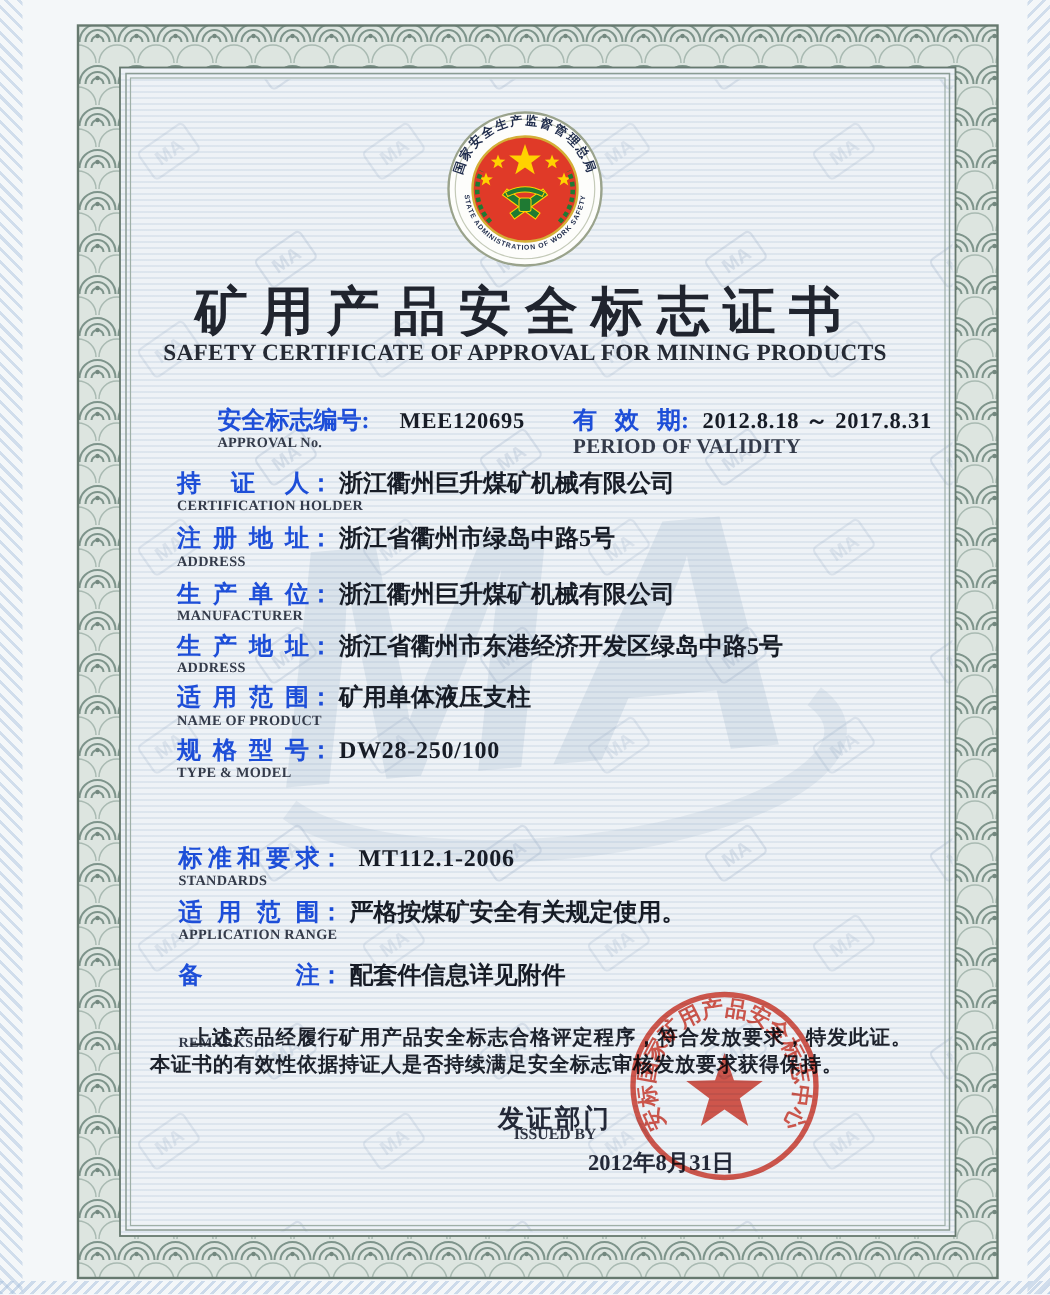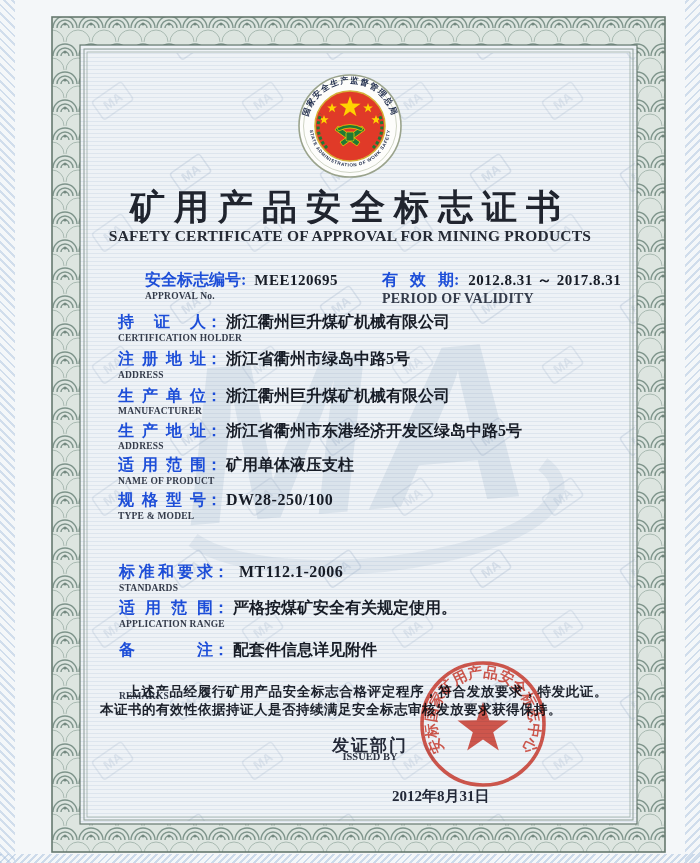--- a/index.html
+++ b/index.html
@@ -35,21 +35,21 @@
   .sub{font-size:9.5px; font-weight:bold; color:#343b4a; letter-spacing:.2px;}
   .val{font-size:16px; font-weight:bold; color:#171c26;}
   .num{font-size:15px; font-weight:bold; color:#171c26; letter-spacing:.5px;}
   .statement{left:100px; top:683px; width:508px; white-space:normal;
     font-size:13.5px; font-weight:bold; line-height:18px; text-indent:2em;
     letter-spacing:.5px; text-align:justify; color:#1d222c;}
   .issued-cn{left:300px; top:734px; width:140px; text-align:center;
     font-size:17px; font-weight:bold; letter-spacing:2px;}
   .issued-en{left:300px; top:751px; width:140px; text-align:center;
     font-size:10.5px; font-weight:bold; color:#2e3442;}
-  .issue-date{left:392px; top:766px; font-size:15px; font-weight:bold;margin-top:21px;}
+  .issue-date{left:392px; top:766px; font-size:15px; font-weight:bold;}
   .seal{position:absolute; left:417px; top:658px; mix-blend-mode:multiply; opacity:.92;}
   .emblem{position:absolute; left:293px; top:72px;}
 </style>
 </head>
 <body>
 
 <div class="page">
 
   <div class="edge left"></div>
   <div class="edge right"></div>
@@ -137,27 +137,27 @@
       <path d="M44 56 q13 -7 26 0 l-1.5 3 q-11.5 -6 -23 0 Z"></path>
       <rect x="53" y="60" width="8" height="9" rx="1.5"></rect>
     </g>
   </svg>
 
   <div class="abs title-cn">矿用产品安全标志证书</div>
   <div class="abs title-en">SAFETY CERTIFICATE OF APPROVAL FOR MINING PRODUCTS</div>
 
   <div class="abs" style="left:145px; top:270px;">
     <span class="lab">安全标志编号</span><span class="lab">:</span>
-    <span class="num" style="margin-left:4px;">MEE120695</span>
+    <span class="num" style="margin-left:16px;">MEE120695</span>
   </div>
   <div class="abs sub" style="left:145px; top:291px;">APPROVAL No.</div>
 
   <div class="abs" style="left:382px; top:270px;">
     <span class="lab just" style="width:72px;">有效期</span><span class="lab">:</span>
-    <span class="num" style="margin-left:5px;">2012.8.31 ～ 2017.8.31</span>
+    <span class="num" style="margin-left:5px;">2012.8.18 ～ 2017.8.31</span>
   </div>
   <div class="abs sub" style="left:382px; top:291px; font-size:14px;">PERIOD OF VALIDITY</div>
 
   <div>
     <div class="abs" style="left:118px; top:312px;">
       <span class="lab just" style="width:88px;">持证人</span><span class="lab">：</span>
       <span class="val">浙江衢州巨升煤矿机械有限公司</span>
     </div>
     <div class="abs sub" style="left:118px; top:333px;">CERTIFICATION HOLDER</div>
 

